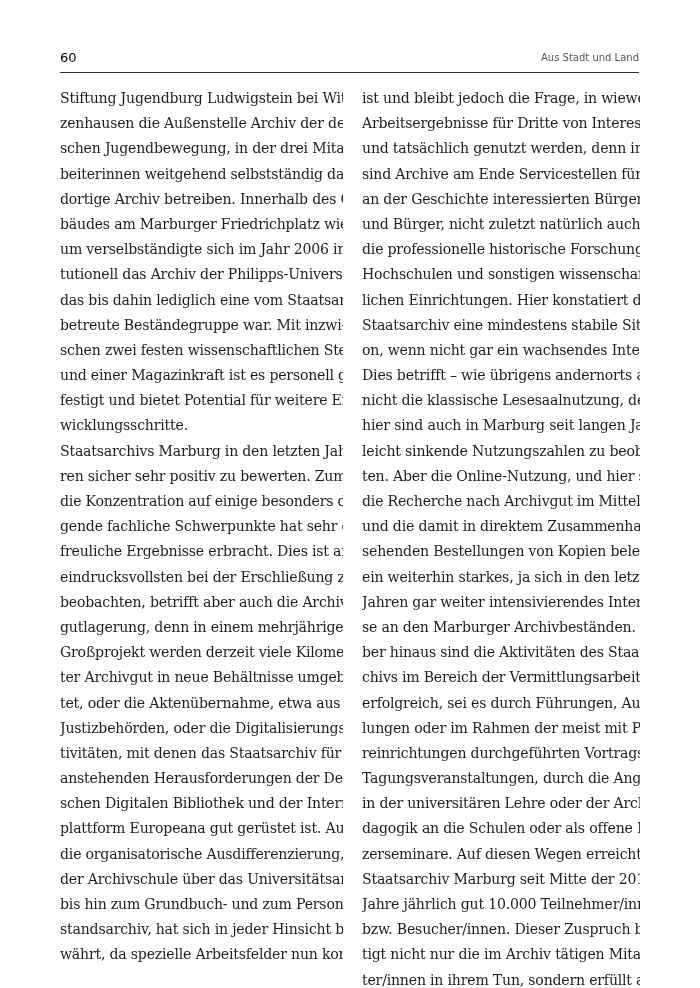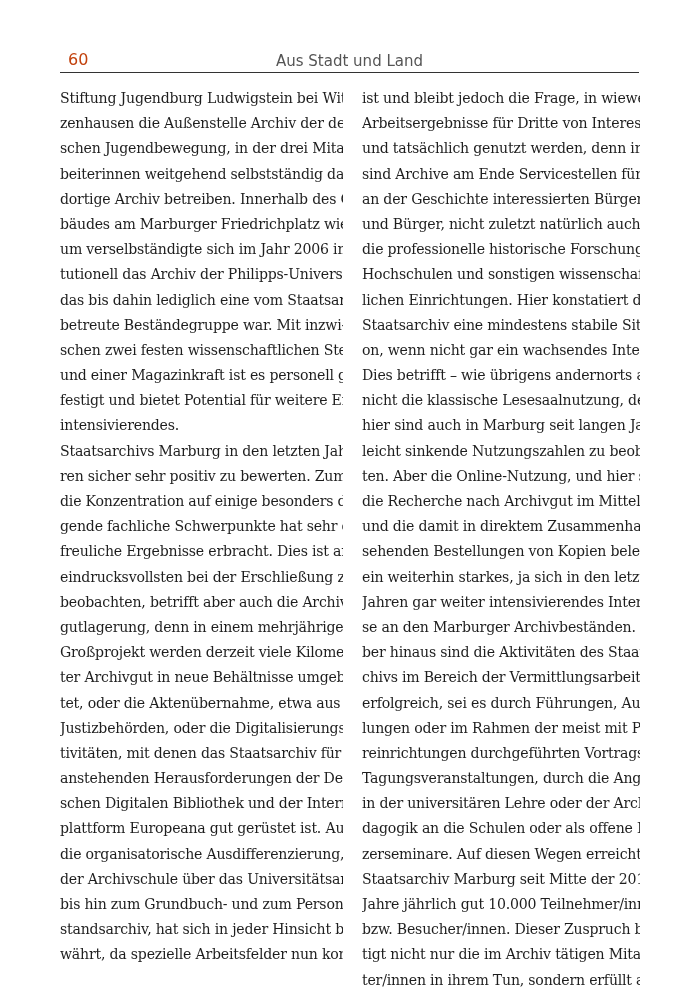--- a/index.html
+++ b/index.html
@@ -1,19 +1,19 @@
 <!DOCTYPE html>
 <html><head>
 <meta charset="utf-8">
 <style>
   html, body { margin: 0; padding: 0; background: #ffffff; }
   body { width: 700px; height: 988px; position: relative; overflow: hidden; color: #1e1e1e; }
   .header { position: absolute; left: 60px; top: 50px; width: 579px; height: 22px; border-bottom: 1px solid #333; }
-  .page-number { position: absolute; left: 8px; top: 0; font-family: "DejaVu Sans", sans-serif; font-size: 16px; color: #c2410c; }
-  .running-title { position: absolute; left: 0; right: 0; top: 2px; text-align: center; font-family: "DejaVu Sans", sans-serif; font-size: 15px; color: #555; }
+  .page-number { position: absolute; left: 0; top: 0; font-family: "DejaVu Sans", sans-serif; font-size: 13px; color: #000000; }
+  .running-title { position: absolute; left: 0; right: 0; top: 2px; text-align: right; font-family: "DejaVu Sans", sans-serif; font-size: 10px; color: #555; }
   .column { position: absolute; top: 86px; font-family: "DejaVu Serif", serif; font-size: 14.1px; letter-spacing: -0.2px; }
   .col-left { left: 60px; width: 283px; }
   .col-right { left: 362px; width: 278px; }
   .line { height: 25.2px; line-height: 25.2px; white-space: nowrap; text-align: justify; text-align-last: justify; overflow: hidden; }
   .line.last { text-align-last: left; }
   .line.indent { padding-left: 13px; }
 </style>
 </head>
 <body>
 
@@ -29,21 +29,21 @@
     <div class="line">beiterinnen weitgehend selbstständig das</div>
     <div class="line">dortige Archiv betreiben. Innerhalb des Ge-</div>
     <div class="line">bäudes am Marburger Friedrichplatz wieder-</div>
     <div class="line">um verselbständigte sich im Jahr 2006 insti-</div>
     <div class="line">tutionell das Archiv der Philipps-Universität,</div>
     <div class="line">das bis dahin lediglich eine vom Staatsarchiv</div>
     <div class="line">betreute Beständegruppe war. Mit inzwi-</div>
     <div class="line">schen zwei festen wissenschaftlichen Stellen</div>
     <div class="line">und einer Magazinkraft ist es personell ge-</div>
     <div class="line">festigt und bietet Potential für weitere Ent-</div>
-    <div class="line last">intensivierendes.</div>
+    <div class="line last">wicklungsschritte.</div>
     <div class="line">Staatsarchivs Marburg in den letzten Jah-</div>
     <div class="line">ren sicher sehr positiv zu bewerten. Zumal</div>
     <div class="line">die Konzentration auf einige besonders drän-</div>
     <div class="line">gende fachliche Schwerpunkte hat sehr er-</div>
     <div class="line">freuliche Ergebnisse erbracht. Dies ist am</div>
     <div class="line">eindrucksvollsten bei der Erschließung zu</div>
     <div class="line">beobachten, betrifft aber auch die Archiv-</div>
     <div class="line">gutlagerung, denn in einem mehrjährigen</div>
     <div class="line">Großprojekt werden derzeit viele Kilome-</div>
     <div class="line">ter Archivgut in neue Behältnisse umgebet-</div>

